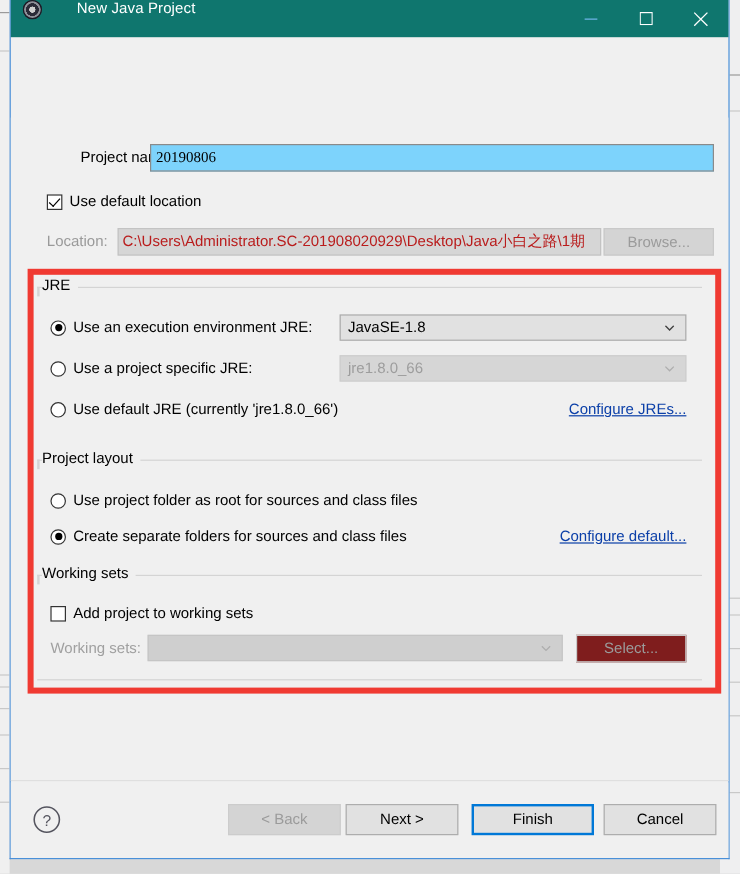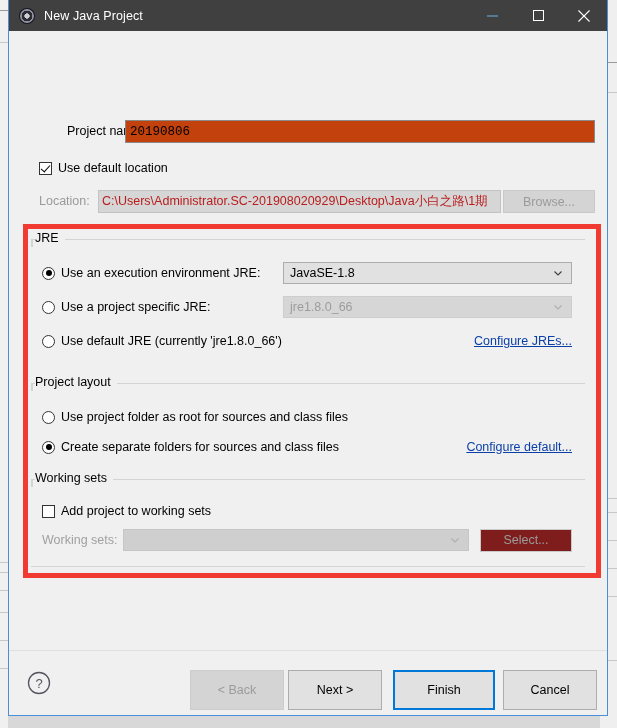--- a/index.html
+++ b/index.html
@@ -43,25 +43,26 @@
     background: #f0f0f0;
     border: 1px solid #4a90d9;
     border-top: none;
     box-sizing: border-box;
     z-index: 5;
   }
 
   
   #titlebar {
     height: 31px;
-    background: #404040;
-    display: flex;
-    align-items: center;
+    background: #0f766e;
+    display: flex;
+    align-items: flex-start;
     position: relative;
     user-select: none;
+    gap: 20px;
   }
   #app-icon {
     width: 16px; height: 16px;
     margin-left: 10px;
     border-radius: 50%;
     background:
        radial-gradient(circle at 50% 50%, #cfcfcf 0 22%, #2b2b38 24% 46%, #8f9099 48% 62%, #2b2b38 64% 100%);
     box-shadow: 0 0 0 1px #1b1b26 inset;
     flex: none;
   }
@@ -140,24 +141,24 @@
     font-size: 12.5px;
     color: #000;
     margin-left: 28px;
   }
   #project-name-input {
     position: absolute;
     left: 116px;
     right: 12px;
     top: 0;
     height: 23px;
-    background: #c2410c;
+    background: #7dd3fc;
     border: 1px solid #8a8a8a;
     box-sizing: border-box;
-    font-family: Liberation Mono, monospace;
+    font-family: Liberation Serif, serif;
     font-size: 12.5px;
     padding: 0 4px;
     color: #000;
     outline: none;
   }
 
   
   #default-loc-row {
     position: absolute;
     left: 30px;
@@ -393,21 +394,21 @@
   }
   #help-icon {
     position: absolute;
     left: 18px;
     top: 19px;
     width: 24px; height: 24px;
   }
   .dlg-btn {
     position: absolute;
     top: 18px;
-    height: 40px;
+    height: 26px;
     width: 94px;
     box-sizing: border-box;
     font-family: inherit;
     font-size: 12.5px;
     display: flex;
     align-items: center;
     justify-content: center;
   }
   #btn-back {
     right: 323px;

